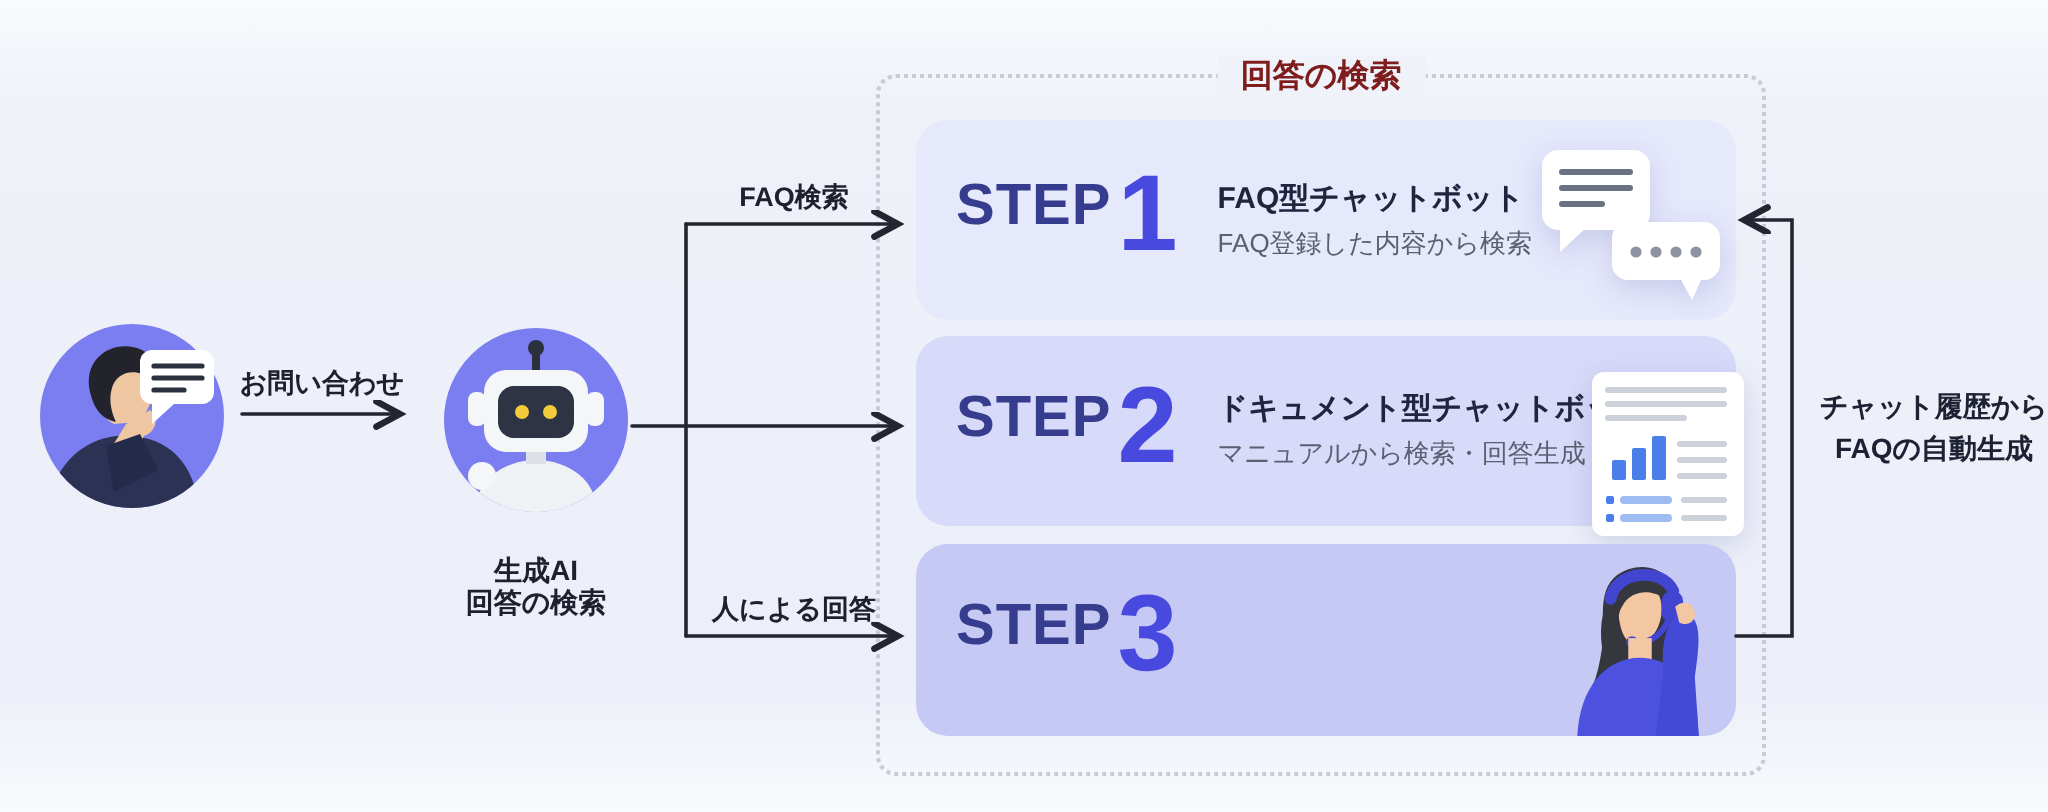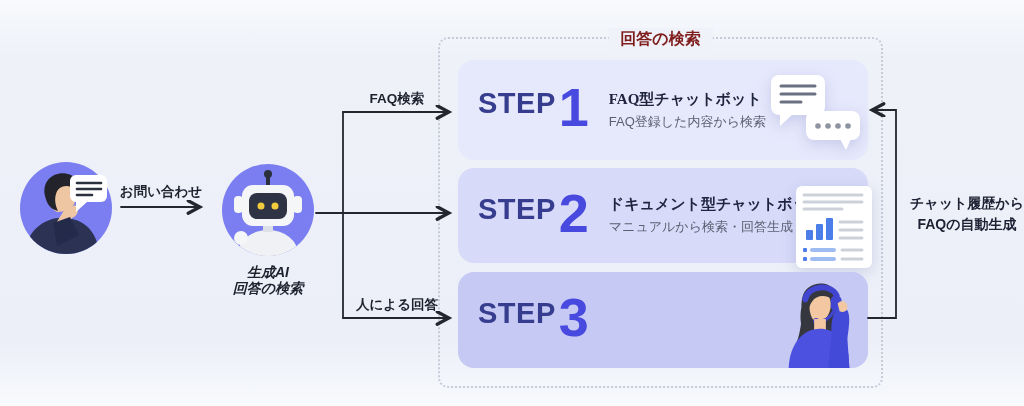--- a/index.html
+++ b/index.html
@@ -31,21 +31,21 @@
     position:absolute;left:458px;width:410px;border-radius:16px;
     display:flex;align-items:center;padding-left:20px;z-index:2;
   }
   .step1{top:60px;height:100px;background:#e6e8fc;}
   .step2{top:168px;height:95px;background:#d7daf8;}
   .step3{top:272px;height:96px;background:#c5c9f3;overflow:hidden;}
   .step-badge{display:flex;align-items:flex-start;flex:0 0 auto;}
   .step-word{font-size:29px;font-weight:800;color:#373d8e;letter-spacing:0.5px;}
   .step-num{font-size:54px;font-weight:800;color:#4749df;line-height:0.85;margin-left:3px;transform:translateY(-2px);}
   .step-text{margin-left:20px;width:200px;flex:0 0 auto;}
-  .step-title{font-size:15px;font-weight:700;color:#20253f;margin-bottom:4px;white-space:nowrap;font-family:Liberation Serif, serif;}
+  .step-title{font-size:15px;font-weight:700;color:#20253f;margin-bottom:4px;white-space:nowrap;}
   .step-desc{font-size:13px;color:#5a6070;line-height:1.35;max-width:186px;}
   .step-icon{position:absolute;}
   .icon-bubbles{right:6px;top:14px;width:92px;height:78px;filter:drop-shadow(0 4px 7px rgba(90,100,170,.22));}
   .icon-doc{right:-6px;top:16px;width:80px;height:86px;filter:drop-shadow(0 4px 7px rgba(90,100,170,.22));}
   .icon-agent{right:0;bottom:0;width:96px;height:94px;}
   .feedback-label{
     position:absolute;left:904px;top:193px;width:126px;z-index:3;
     text-align:center;font-weight:700;font-size:14px;line-height:21px;color:#1d2133;
   }
 </style>
@@ -111,21 +111,21 @@
     <rect x="46" y="13" width="4" height="11" fill="#2b303c"></rect>
     <rect x="14" y="34" width="9" height="17" rx="4" fill="#f4f6f8"></rect>
     <rect x="73" y="34" width="9" height="17" rx="4" fill="#f4f6f8"></rect>
     <rect x="43" y="62" width="10" height="8" fill="#dde1e7"></rect>
     <rect x="22" y="23" width="52" height="41" rx="11" fill="#f4f6f8"></rect>
     <rect x="29" y="31" width="38" height="26" rx="8" fill="#2e3444"></rect>
     <circle cx="41" cy="44" r="3.5" fill="#f2cc3d"></circle>
     <circle cx="55" cy="44" r="3.5" fill="#f2cc3d"></circle>
   </svg>
 
-  <div class="lbl engine-label" style="left:208px;top:264px;width:120px;font-style:italic;">
+  <div class="lbl engine-label" style="left:208px;top:277px;width:120px;">
     <div>生成AI</div>
     <div>回答の検索</div>
   </div>
 
   <div class="lbl" style="left:337px;top:91px;width:120px;">FAQ検索</div>
   <div class="lbl" style="left:337px;top:297px;width:120px;">人による回答</div>
 
   <div class="dashed-box">
     <div class="dashed-box-title">回答の検索</div>
   </div>

